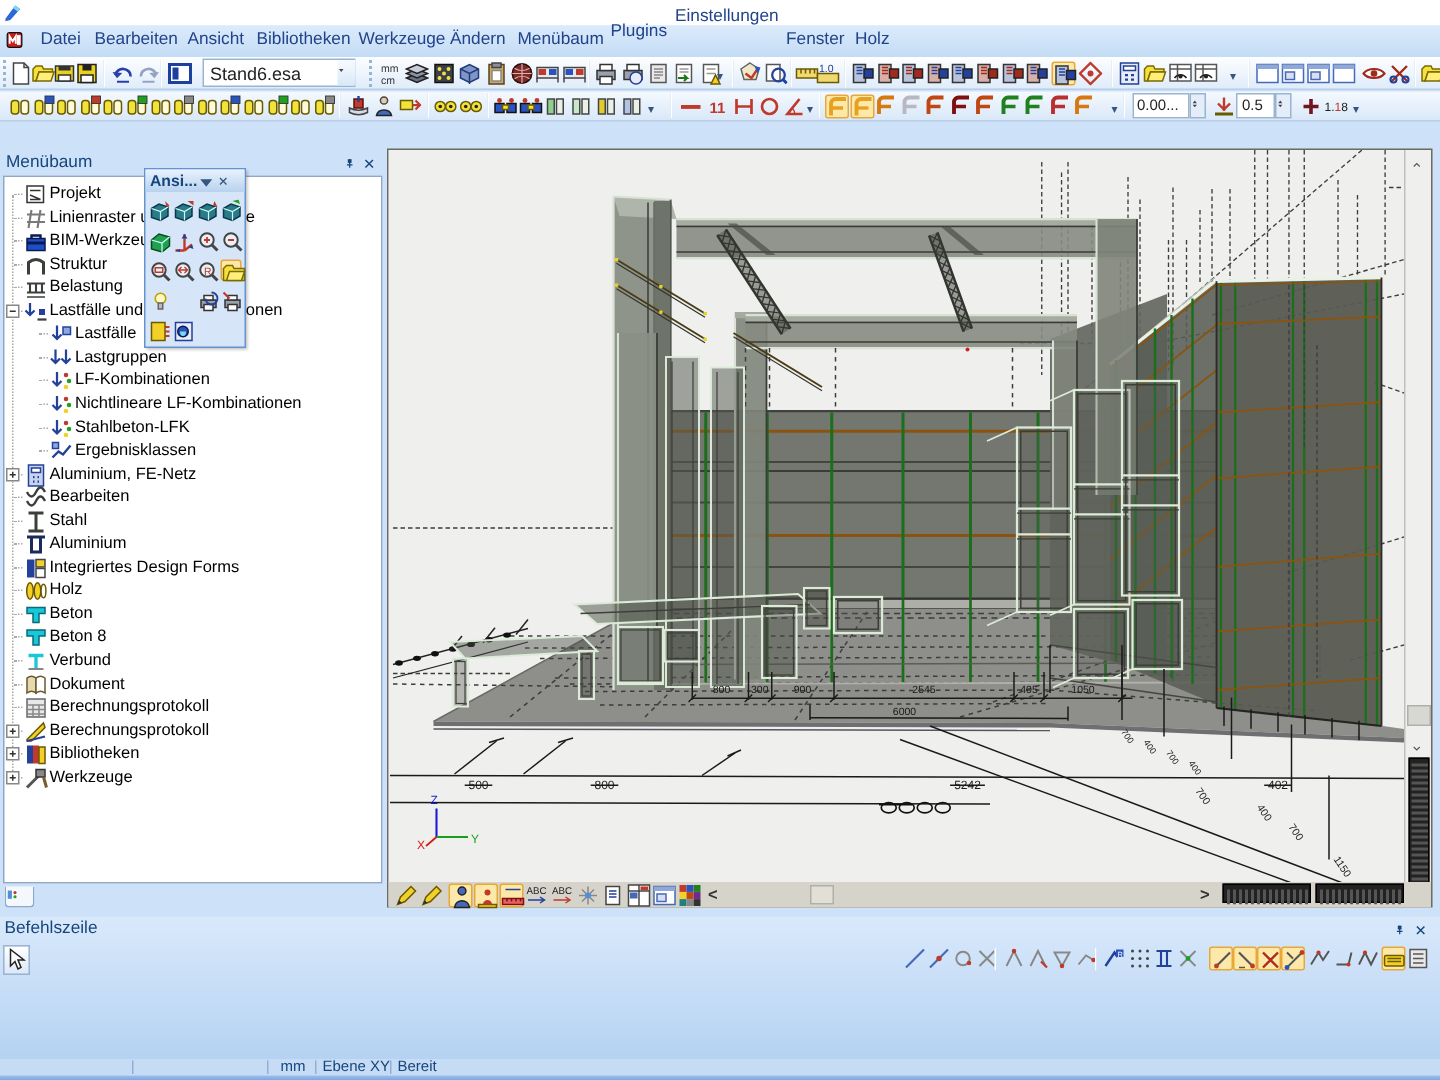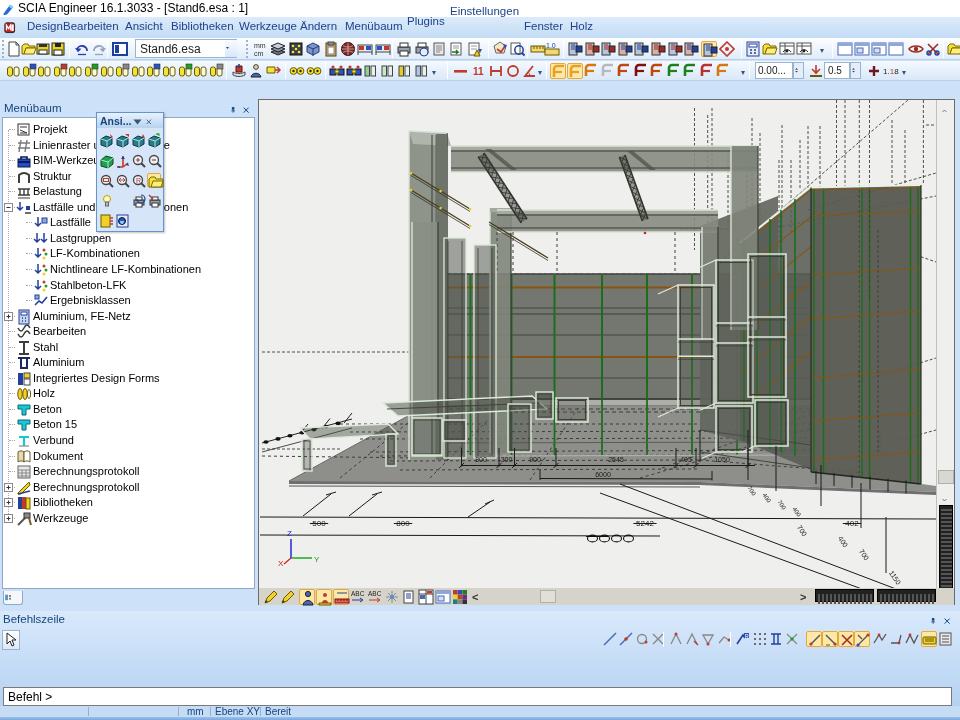--- a/index.html
+++ b/index.html
@@ -12,28 +12,27 @@
 .menu{font-size:11.5px;color:#21438a}
 .treetxt{font-size:11px;color:#000;white-space:nowrap}
 
 </style></head><body>
 <div id="page">
 <div class="abs" style="left:0;top:0;width:960px;height:17px;background:#fff"></div>
 <div class="abs" style="left:2px;top:2px;width:13px;height:13px"><svg width="13" height="13" viewBox="0 0 16 16">
         <path d="M2 13L10 2l4 3-8 9-4 1z" fill="#2a6ad8"></path>
         <path d="M10 2l4 3-2 2-4-3z" fill="#7cd8f0"></path>
       </svg></div>
-<div class="abs" style="left:18px;top:1px;font-size:12px;color:#000">SCIA Engineer 16.1.3033 - [Stand6.esa : 1]</div>
 <div class="abs" style="left:0;top:17px;width:960px;height:21px;background:linear-gradient(#dcebfb,#c3dcf5)"></div>
 <div class="abs" style="left:4px;top:21px;width:13px;height:13px"><svg width="13" height="13" viewBox="0 0 16 16">
         <rect x="1" y="1" width="12" height="12" rx="2" fill="#c81e1e" stroke="#111"></rect>
         <path d="M3 10V4l2.5 4L8 4v6" stroke="#fff" stroke-width="1.6" fill="none"></path>
         <rect x="9" y="3" width="3" height="8" fill="#fff"></rect>
       </svg></div>
-<div class="abs menu" style="left:27px;top:20px">Design</div>
+<div class="abs menu" style="left:27px;top:20px">Datei</div>
 <div class="abs menu" style="left:63px;top:20px">Bearbeiten</div>
 <div class="abs menu" style="left:125px;top:20px">Ansicht</div>
 <div class="abs menu" style="left:171px;top:20px">Bibliotheken</div>
 <div class="abs menu" style="left:239px;top:20px">Werkzeuge</div>
 <div class="abs menu" style="left:300px;top:20px">Ändern</div>
 <div class="abs menu" style="left:345px;top:20px">Menübaum</div>
 <div class="abs menu" style="left:407px;top:15px">Plugins</div>
 <div class="abs menu" style="left:450px;top:5px">Einstellungen</div>
 <div class="abs menu" style="left:524px;top:20px">Fenster</div>
 <div class="abs menu" style="left:570px;top:20px">Holz</div>
@@ -614,21 +613,21 @@
 <div class="abs treetxt" style="left:33px;top:387px">Holz</div>
 <div class="abs" style="left:9px;top:409px;width:6px;height:1px;border-top:1px dotted #aaa"></div>
 <div class="abs" style="left:16px;top:402px;width:16px;height:16px"><svg width="16" height="16" viewBox="0 0 16 16">
         <path d="M2 3h12v4h-4v6H6V7H2z" fill="#18c8d8" stroke="#0a6a78"></path>
       </svg></div>
 <div class="abs treetxt" style="left:33px;top:403px">Beton</div>
 <div class="abs" style="left:9px;top:424px;width:6px;height:1px;border-top:1px dotted #aaa"></div>
 <div class="abs" style="left:16px;top:417px;width:16px;height:16px"><svg width="16" height="16" viewBox="0 0 16 16">
         <path d="M2 3h12v4h-4v6H6V7H2z" fill="#18c8d8" stroke="#0a6a78"></path>
       </svg></div>
-<div class="abs treetxt" style="left:33px;top:418px">Beton 15</div>
+<div class="abs treetxt" style="left:33px;top:418px">Beton 8</div>
 <div class="abs" style="left:9px;top:440px;width:6px;height:1px;border-top:1px dotted #aaa"></div>
 <div class="abs" style="left:16px;top:433px;width:16px;height:16px"><svg width="16" height="16" viewBox="0 0 16 16">
         <path d="M3 4h10M8 4v9" stroke="#18c8d8" stroke-width="2.2"></path>
         <path d="M3 13h10" stroke="#888" stroke-width="1.2"></path>
       </svg></div>
 <div class="abs treetxt" style="left:33px;top:434px">Verbund</div>
 <div class="abs" style="left:9px;top:456px;width:6px;height:1px;border-top:1px dotted #aaa"></div>
 <div class="abs" style="left:16px;top:449px;width:16px;height:16px"><svg width="16" height="16" viewBox="0 0 16 16">
         <path d="M2 3c2-1.5 4-1.5 6 0v10c-2-1.5-4-1.5-6 0z" fill="#e8d8b0" stroke="#6a5a2a"></path>
         <path d="M14 3c-2-1.5-4-1.5-6 0v10c2-1.5 4-1.5 6 0z" fill="#fff" stroke="#6a5a2a"></path>
@@ -1360,21 +1359,20 @@
         <circle cx="6" cy="4" r="1.4" fill="#c03a2c"></circle>
       </svg></div>
 <div class="ic hl" style="left:921px;top:631px"><svg width="16" height="16" viewBox="0 0 16 16">
         <rect x="1" y="5" width="13" height="7" rx="1" fill="#f2d028" stroke="#6a5a00"></rect>
         <path d="M3 7h9M3 9h9" stroke="#6a5a00"></path>
       </svg></div>
 <div class="ic" style="left:938px;top:631px"><svg width="16" height="16" viewBox="0 0 16 16">
         <rect x="2" y="2" width="11" height="12" fill="#e8e8e8" stroke="#555"></rect>
         <path d="M4 5h7M4 8h7M4 11h7" stroke="#555"></path>
       </svg></div>
-<div class="abs" style="left:3px;top:687px;width:949px;height:19px;background:#fff;border:1px solid #7a7a7a;font-size:12px;color:#000;padding:2px 0 0 4px">Befehl &gt;</div>
 <div class="abs" style="left:0;top:706px;width:960px;height:11px;background:#c6dcf4"></div>
 <div class="abs" style="left:88px;top:707px;width:1px;height:9px;background:#8fb0d8"></div>
 <div class="abs" style="left:178px;top:707px;width:1px;height:9px;background:#8fb0d8"></div>
 <div class="abs" style="left:210px;top:707px;width:1px;height:9px;background:#8fb0d8"></div>
 <div class="abs" style="left:260px;top:707px;width:1px;height:9px;background:#8fb0d8"></div>
 <div class="abs" style="left:187px;top:706px;font-size:10px;color:#16457e">mm</div>
 <div class="abs" style="left:215px;top:706px;font-size:10px;color:#16457e">Ebene XY</div>
 <div class="abs" style="left:265px;top:706px;font-size:10px;color:#16457e">Bereit</div>
 <div class="abs" style="left:0;top:717px;width:960px;height:3px;background:linear-gradient(#9cc0ec,#7aa8e0)"></div>
 </div>

